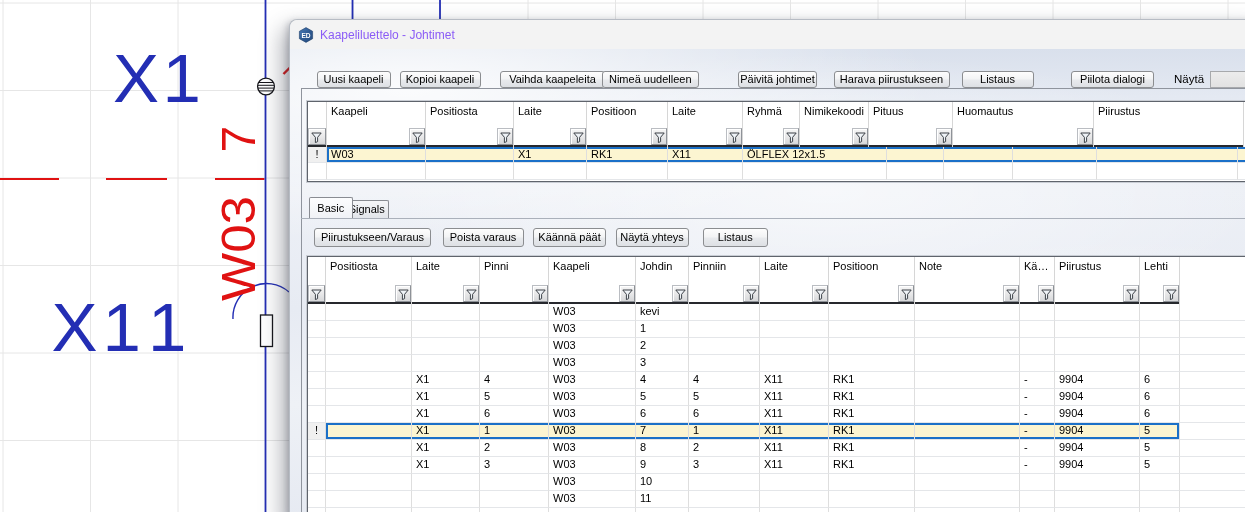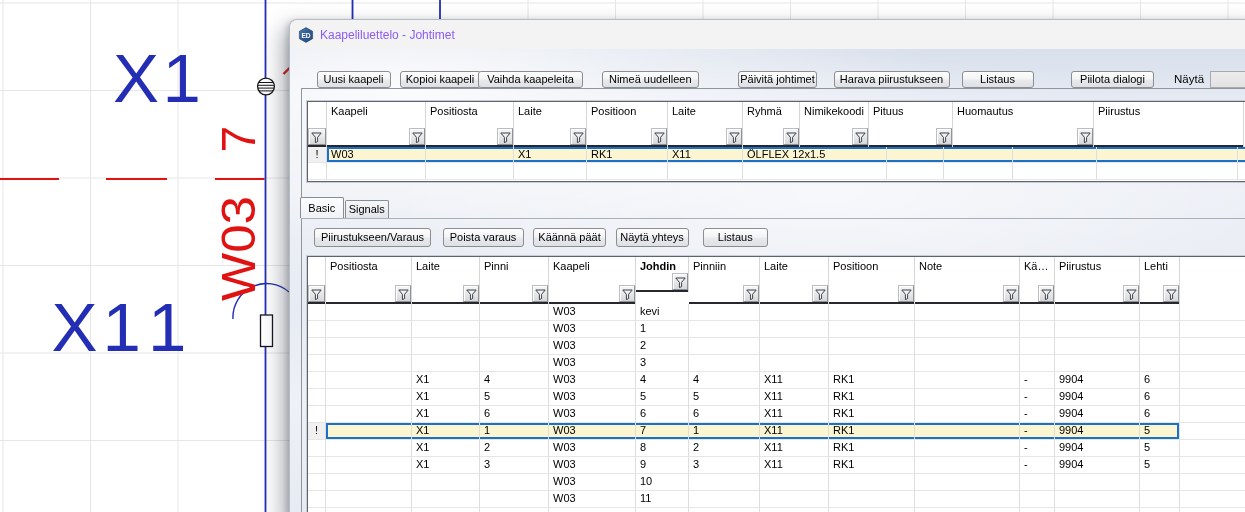--- a/index.html
+++ b/index.html
@@ -55,21 +55,21 @@
   }
 
   
   .tab {
     position:absolute; box-sizing:border-box; font-size:11px; color:#000;
     border:1px solid #898c92; border-bottom:none; border-radius:2px 2px 0 0;
     text-align:center;
   }
   #tab-basic {
     background:linear-gradient(180deg,#fcfdfe,#f0f2f6);
-    line-height:20px; z-index:2;
+    line-height:20px; z-index:2;margin-left:9px;
   }
   #tab-signals {
     background:linear-gradient(180deg,#f5f6f8,#e2e5ea);
     line-height:16px; z-index:1;
   }
   #tabline { position:absolute; height:1px; background:#aab0ba; }
 
   
   .tbl {
     position:absolute; box-sizing:border-box; background:#ffffff;
@@ -199,21 +199,21 @@
         <polygon points="8,0.6 14.6,4.3 14.6,11.7 8,15.4 1.4,11.7 1.4,4.3" fill="url(#hexg)" stroke="#1d3c66" stroke-width="0.6"></polygon>
         <text x="8" y="10.6" font-size="6.6" font-weight="bold" fill="#ffffff" text-anchor="middle" font-family="Liberation Sans, sans-serif">ED</text>
       </svg>
       <span id="title-text">Kaapeliluettelo - Johtimet</span>
     </div>
     <div id="client">
       <div id="panel"></div>
 
       <button class="btn" style="left:26.5px; top:22px;  width:74px">Uusi kaapeli</button>
       <button class="btn" style="left:109.5px; top:22px; width:81px">Kopioi kaapeli</button>
-      <button class="btn" style="left:188px; top:22px; width:105px">Vaihda kaapeleita</button>
+      <button class="btn" style="left:210px; top:22px; width:105px">Vaihda kaapeleita</button>
       <button class="btn" style="left:312px; top:22px;   width:96.5px">Nimeä uudelleen</button>
       <button class="btn" style="left:448px; top:22px;   width:79px">Päivitä johtimet</button>
       <button class="btn" style="left:543.5px; top:22px; width:116px">Harava piirustukseen</button>
       <button class="btn" style="left:671.5px; top:22px; width:72px">Listaus</button>
       <button class="btn" style="left:781px; top:22px;   width:83px">Piilota dialogi</button>
       <span id="show-label" style="left:884px; top:22px">Näytä</span>
       <div id="show-input" style="left:920px; top:22px; width:340px"></div>
 
       <div id="cable-table" class="tbl" style="left:17px; top:52px; width:950px; height:81px">
           <div class="hdr" style="height: 44.5px;">
@@ -376,21 +376,21 @@
               </button>
             </div>
             <div class="hcell" style="width: 87px; height: 47px;">
               <span class="hlabel">Kaapeli</span>
               <button class="fbtn">
                 <svg width="11" height="11" viewBox="0 0 11 11">
                   <path d="M0.8,1 L10.2,1 L6.6,5.3 L6.6,9.6 L4.4,10.6 L4.4,5.3 Z" fill="#eef2f6" stroke="#3c4147" stroke-width="1"></path>
                 </svg>
               </button>
             </div>
-            <div class="hcell" style="width: 53px; height: 35px; font-weight: bold;">
+            <div class="hcell" style="width: 53px; height: 47px;">
               <span class="hlabel">Johdin</span>
               <button class="fbtn">
                 <svg width="11" height="11" viewBox="0 0 11 11">
                   <path d="M0.8,1 L10.2,1 L6.6,5.3 L6.6,9.6 L4.4,10.6 L4.4,5.3 Z" fill="#eef2f6" stroke="#3c4147" stroke-width="1"></path>
                 </svg>
               </button>
             </div>
             <div class="hcell" style="width: 71px; height: 47px;">
               <span class="hlabel">Pinniin</span>
               <button class="fbtn">

